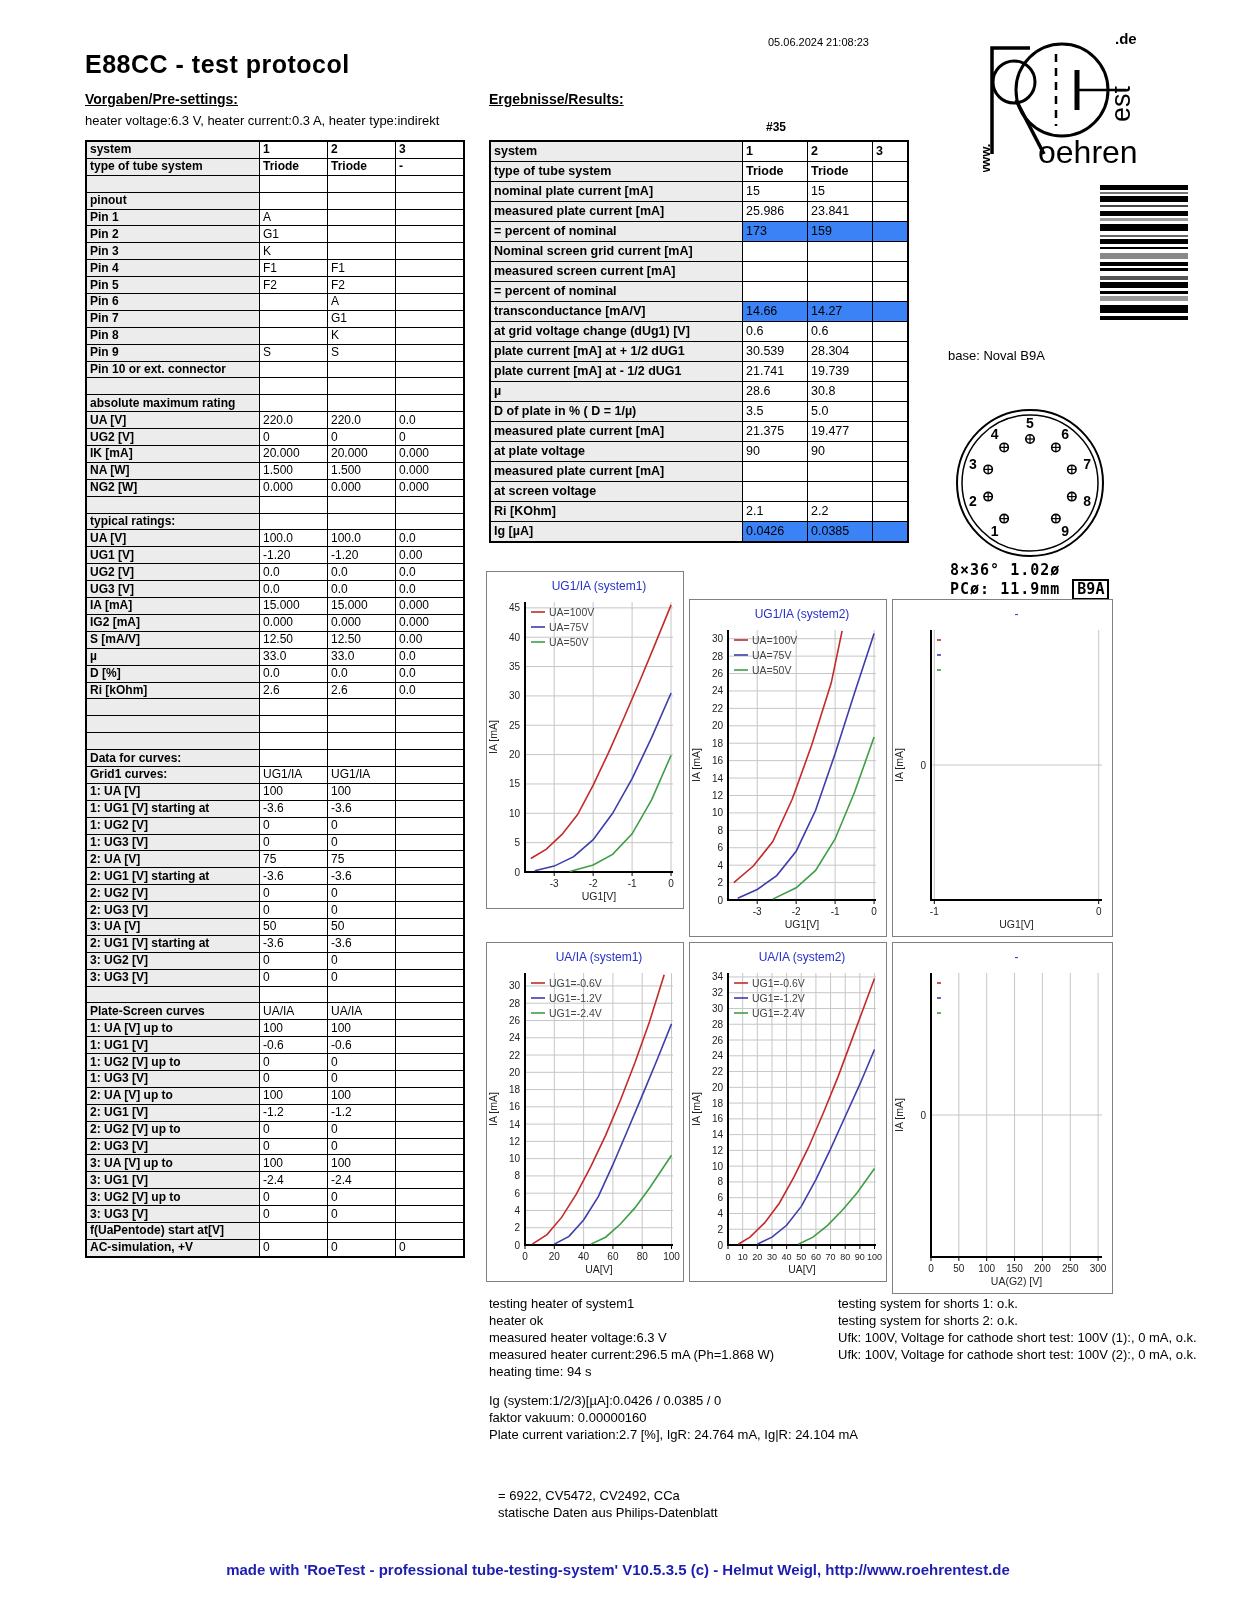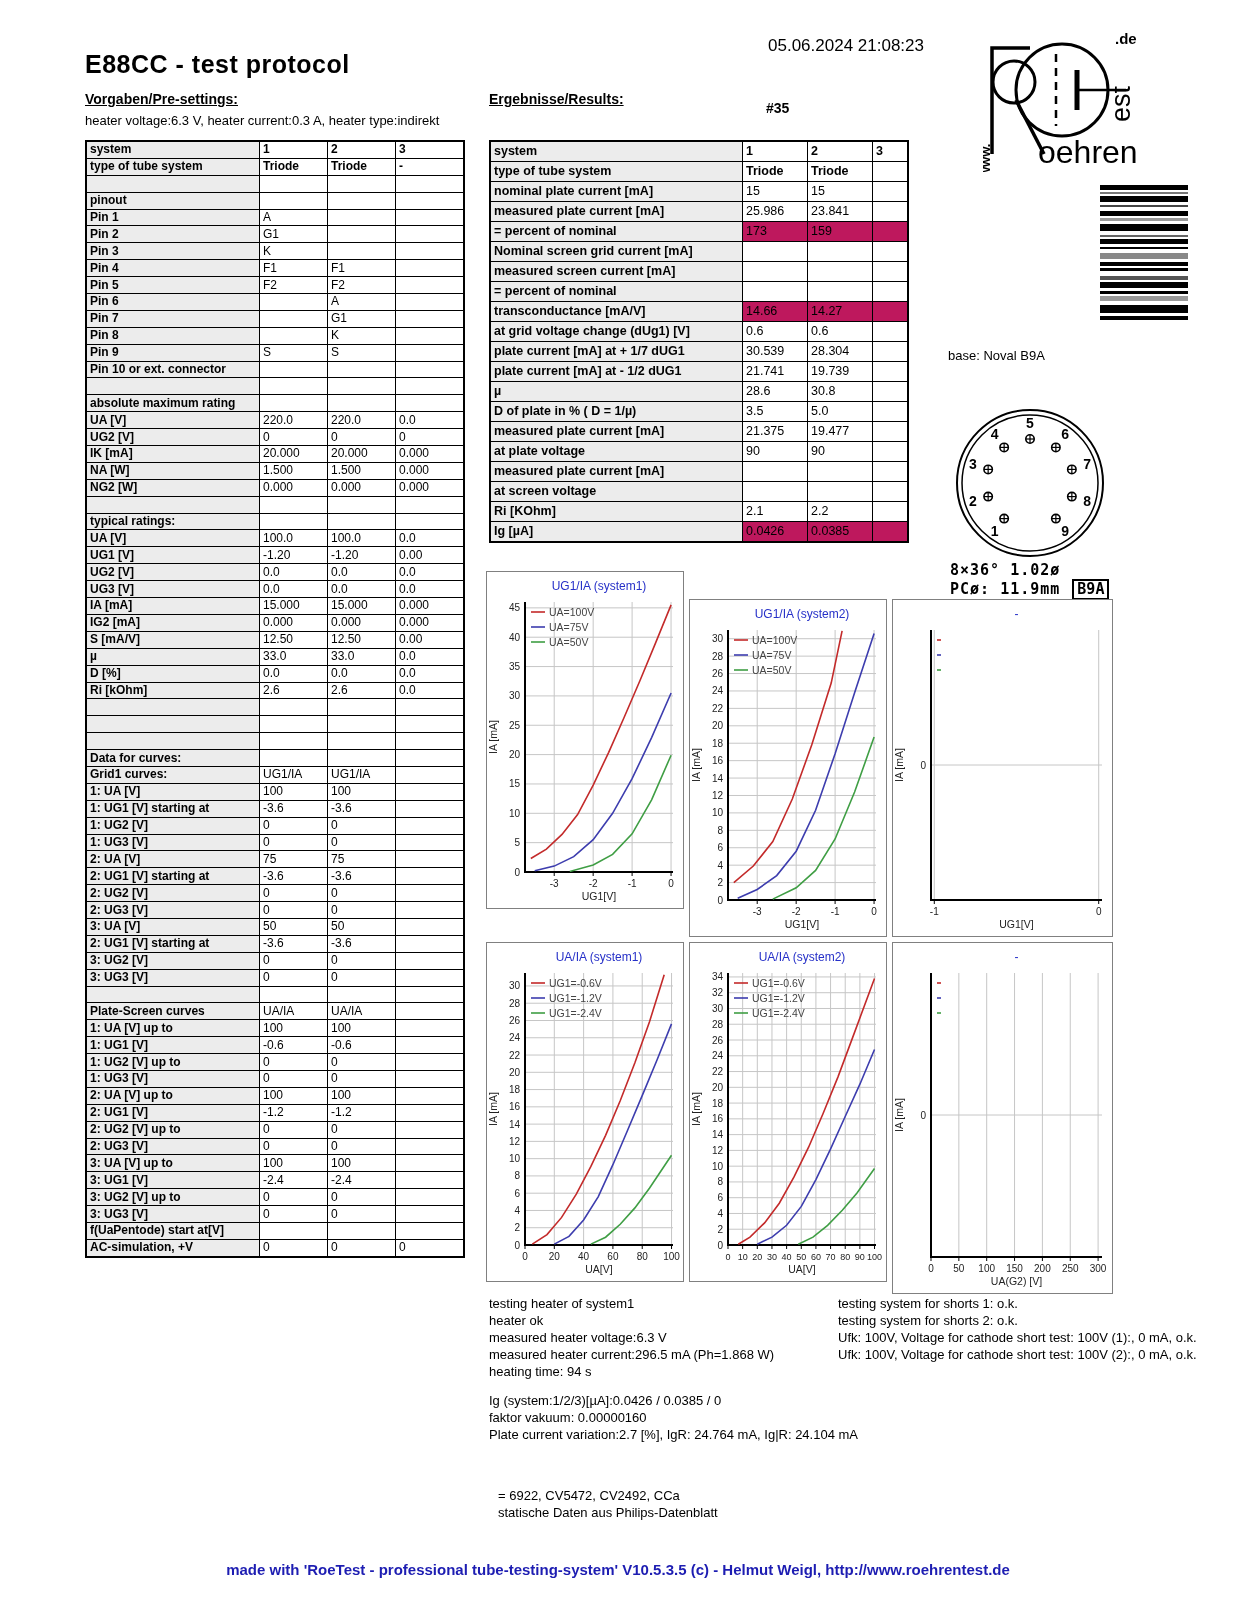--- a/index.html
+++ b/index.html
@@ -2,35 +2,35 @@
 <html><head>
 <meta charset="utf-8">
 <style>
   html,body{margin:0;padding:0;background:#888;}
   .page{position:relative;width:1236px;height:1600px;background:#fff;margin:0 auto;
         font-family:"Liberation Sans",sans-serif;color:#000;overflow:hidden;}
   .abs{position:absolute;}
   .h1{font-size:25px;font-weight:bold;letter-spacing:0.5px;}
   .heading{font-size:14px;font-weight:bold;text-decoration:underline;}
   .small{font-size:13px;}
-  .datetime{font-size:17px;}
-  .tubenum{font-size:14px;font-weight:bold;}
+  .datetime{font-size:11px;}
+  .tubenum{font-size:12px;font-weight:bold;margin-top:20px;}
   table{border-collapse:collapse;position:absolute;background:#fff;table-layout:fixed;}
   td{border:1px solid #000;padding:0 3px;vertical-align:middle;overflow:hidden;white-space:nowrap;}
   .pre{left:85px;top:140px;font-size:12px;border:2px solid #000;}
   .pre td{height:15.9px;line-height:13px;}
   .pre td.lbl{width:166px;background:#ECECEC;font-weight:bold;}
   .pre td.val{width:61px;}
   .res{left:489px;top:140px;font-size:12.5px;border:2px solid #000;}
   .res td{height:19px;line-height:15px;}
   .res td.lbl{width:245px;background:#ECECEC;font-weight:bold;}
   .res td.val{width:58px;}
   .res td.val3{width:28px;}
   td.b{font-weight:bold;}
-  td.hl{background:#be185d;}
+  td.hl{background:#3b82f6;}
   .chart{position:absolute;background:#fff;border:1px solid #808080;}
   .tblock{position:absolute;font-size:13px;line-height:17px;}
   .footer{position:absolute;left:0;top:1561px;width:100%;text-align:center;
           color:#1D1DB2;font-weight:bold;font-size:15px;}
   .socketcap{position:absolute;font-family:"DejaVu Sans Mono",monospace;font-weight:bold;
              font-size:15px;letter-spacing:1px;line-height:17px;}
   .badge{display:inline-block;border:2px solid #000;padding:0 3px;margin-left:12px;letter-spacing:0;}
   .barcode{position:absolute;left:1100px;top:185px;width:88px;height:135px;}
 </style>
 </head>
@@ -559,21 +559,21 @@
           <td class="val hl">14.27</td>
           <td class="val val3 hl"></td>
         </tr>
         <tr>
           <td class="lbl">at grid voltage change (dUg1) [V]</td>
           <td class="val">0.6</td>
           <td class="val">0.6</td>
           <td class="val val3"></td>
         </tr>
         <tr>
-          <td class="lbl">plate current [mA] at + 1/7 dUG1</td>
+          <td class="lbl">plate current [mA] at + 1/2 dUG1</td>
           <td class="val">30.539</td>
           <td class="val">28.304</td>
           <td class="val val3"></td>
         </tr>
         <tr>
           <td class="lbl">plate current [mA] at - 1/2 dUG1</td>
           <td class="val">21.741</td>
           <td class="val">19.739</td>
           <td class="val val3"></td>
         </tr>

